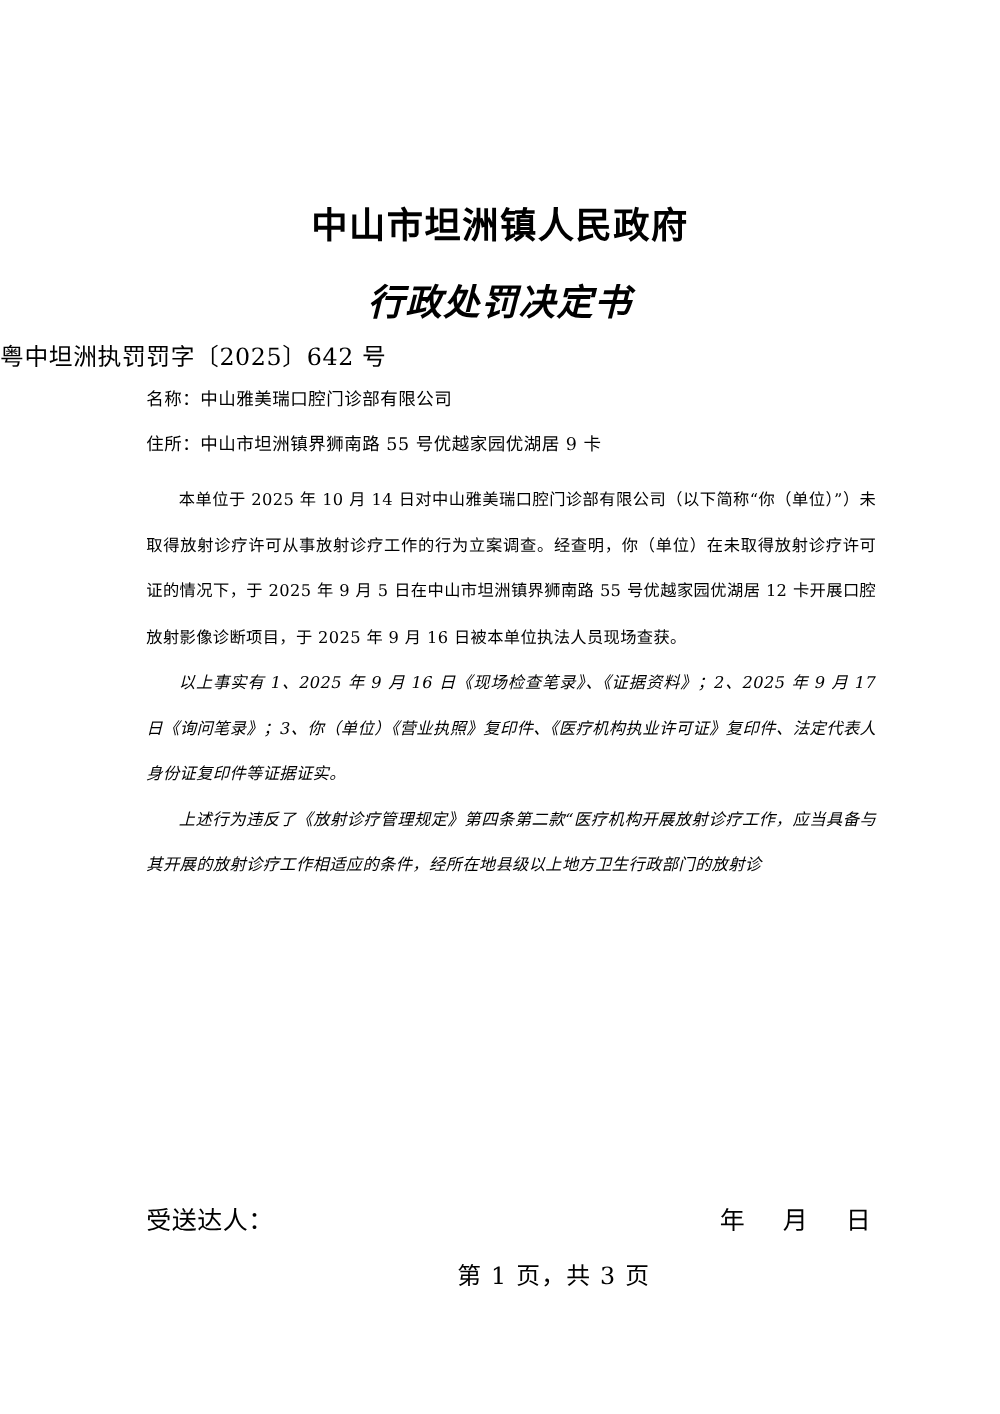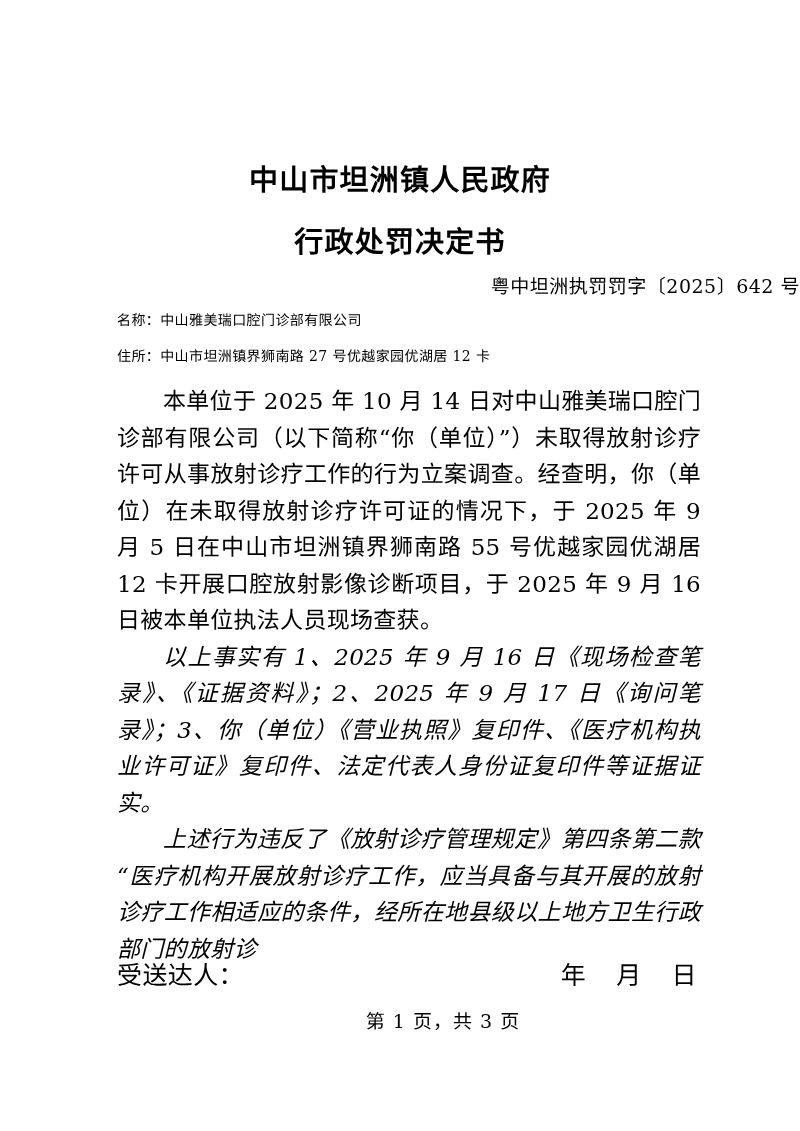--- a/index.html
+++ b/index.html
@@ -39,29 +39,30 @@
     font-weight: 700;
     font-size: 29px;
     line-height: 44px;
     letter-spacing: 1.2px;
     margin: 0;
     text-align: center;
     font-family: "DejaVu Serif", "Liberation Serif", serif;
   }
   .doc-title-2 {
     margin-top: 18px;
+    font-style: italic;
   }
 
   
   .doc-number {
     position: absolute;
     left: 0;
     top: 272px;
     width: 800px;
-    text-align: right;
+    text-align: left;
     font-size: 19px;
     line-height: 28px;
     letter-spacing: 0.5px;
   }
 
   
   .body-area {
     position: absolute;
     left: 117px;
     top: 302px;
@@ -69,21 +70,21 @@
   }
 
   .field-line {
     font-size: 14px;
     line-height: 36px;
     letter-spacing: 0.4px;
     white-space: nowrap;
   }
 
   .para {
-    font-size: 23px;
+    font-size: 13px;
     line-height: 36.5px;
     letter-spacing: 0.3px;
     text-align: justify;
     text-align-last: left;
     text-justify: inter-ideograph;
     margin: 0;
     text-indent: 2em;
   }
   .para + .para {
     margin-top: 0;
@@ -95,21 +96,21 @@
 
   
   .sign-row {
     position: absolute;
     left: 117px;
     top: 962px;
     width: 584px;
     display: flex;
     justify-content: space-between;
     align-items: baseline;
-    font-size: 25px;
+    font-size: 20px;
     line-height: 28px;
     letter-spacing: 0.4px;
   }
   .sign-left {
     white-space: nowrap;
   }
   .sign-date {
     white-space: nowrap;
     display: flex;
     gap: 30px;
@@ -139,21 +140,21 @@
   </div>
 
   <div class="doc-number">粤中坦洲执罚罚字〔2025〕642 号</div>
 
   <div class="body-area">
 
     <div class="field-line">名称：中山雅美瑞口腔门诊部有限公司</div>
 
 
 
-    <div class="field-line">住所：中山市坦洲镇界狮南路 27 号优越家园优湖居 12 卡</div>
+    <div class="field-line">住所：中山市坦洲镇界狮南路 55 号优越家园优湖居 9 卡</div>
 
     <p class="para para-first">本单位于 2025 年 10 月 14 日对中山雅美瑞口腔门诊部有限公司（以下简称“你（单位）”）未取得放射诊疗许可从事放射诊疗工作的行为立案调查。经查明，你（单位）在未取得放射诊疗许可证的情况下，于 2025 年 9 月 5 日在中山市坦洲镇界狮南路 55 号优越家园优湖居 12 卡开展口腔放射影像诊断项目，于 2025 年 9 月 16 日被本单位执法人员现场查获。</p>
 
     <p class="para">以上事实有 1、2025 年 9 月 16 日《现场检查笔录》、《证据资料》；2、2025 年 9 月 17 日《询问笔录》；3、你（单位）《营业执照》复印件、《医疗机构执业许可证》复印件、法定代表人身份证复印件等证据证实。</p>
 
     <p class="para">上述行为违反了《放射诊疗管理规定》第四条第二款“医疗机构开展放射诊疗工作，应当具备与其开展的放射诊疗工作相适应的条件，经所在地县级以上地方卫生行政部门的放射诊</p>
   </div>
 
   <div class="sign-row">
     <span class="sign-left">受送达人：</span>

